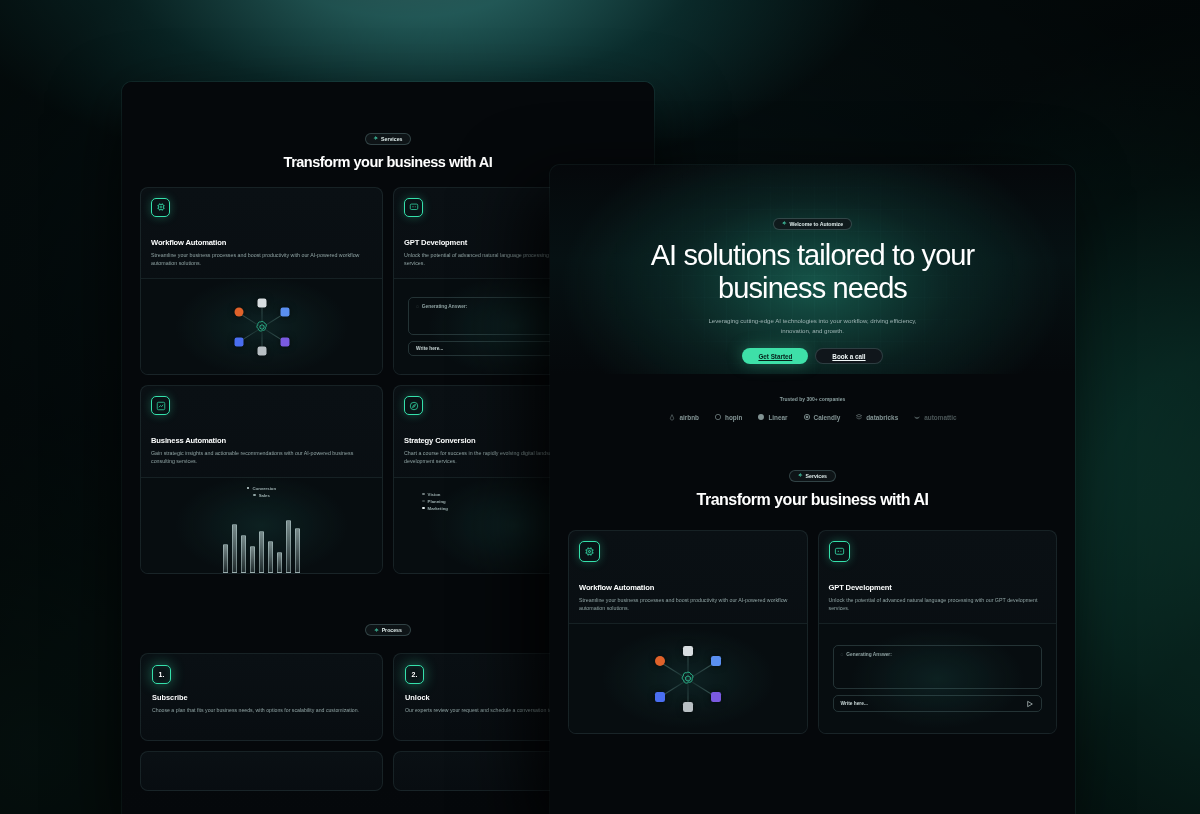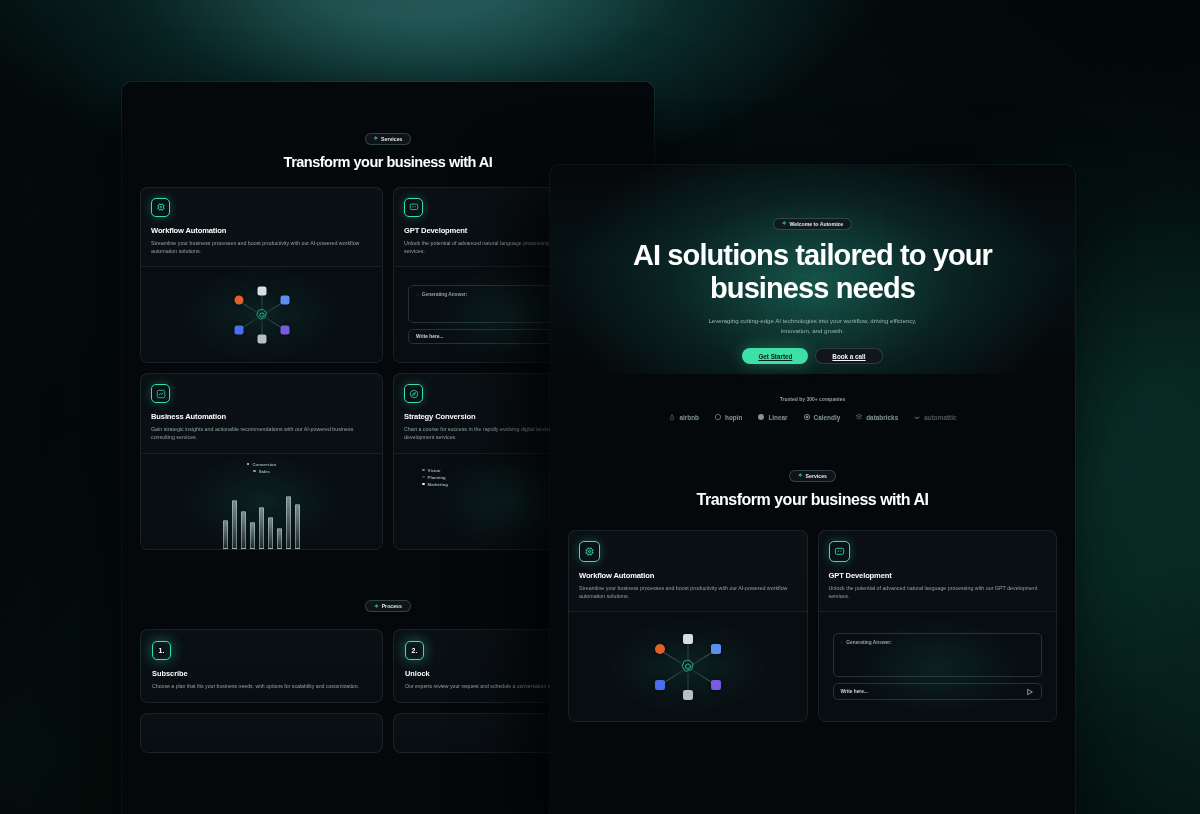--- a/index.html
+++ b/index.html
@@ -102,21 +102,21 @@
     display: inline-flex; align-items: center; gap: 3px;
     border: 1px solid rgba(150,200,200,0.26); border-radius: 30px;
     background: rgba(16,22,26,0.85);
     color: #dfeceb; font-weight: 600;
     padding: 2px 8px; font-size: 5.2px; white-space: nowrap;
   }
   .pill .sparkle { color: #49e3bb; font-size: 5.4px; line-height: 1; }
 
   .hero h1 {
     margin: 9px auto 6px; color: #ffffff;
-    font-size: 29px; line-height: 1.14; font-weight: 700;
+    font-size: 29px; line-height: 1.14; font-weight: 400;
     letter-spacing: -0.9px; max-width: 380px;
   }
   .hero p.sub {
     margin: 11px auto 0; color: #9fb4b4;
     font-size: 6.1px; line-height: 1.6; max-width: 230px; font-weight: 500;
   }
   .hero-cta { margin-top: 13px; display: flex; gap: 7px; justify-content: center; }
   .btn {
     display: inline-flex; align-items: center; justify-content: center;
     border-radius: 30px; height: 16px; padding: 0 16px;
@@ -150,21 +150,21 @@
   }
   .card-head { padding: 10px 10px 11px; }
   .icon-tile {
     width: 19px; height: 19px; border-radius: 5px;
     border: 1.4px solid #35e0ab;
     background: #091316;
     display: flex; align-items: center; justify-content: center;
     box-shadow: 0 0 10px rgba(53,224,171,0.30);
   }
   .icon-tile svg { display: block; }
-  .card h3 { margin-top: 9px; color: #fbfdfd; font-size: 7.6px; font-weight: 700; letter-spacing: -0.15px; }
+  .card h3 { margin-top: 21px; color: #fbfdfd; font-size: 7.6px; font-weight: 700; letter-spacing: -0.15px; }
   .card p { margin-top: 4px; color: #8fa3a3; font-size: 5.3px; line-height: 1.55; font-weight: 500; }
 
   .card-visual {
     border-top: 1px solid rgba(130,180,180,0.12);
     height: 96px; position: relative; overflow: hidden;
     background:
       radial-gradient(ellipse 120px 70px at 50% 50%, rgba(36,120,110,0.18) 0%, rgba(6,14,16,0) 72%),
       #070d10;
   }
   .card-visual:before{
@@ -217,21 +217,21 @@
     border:1px solid rgba(140,185,185,0.22); border-radius:5px; height:15px;
     padding:0 7px; display:flex; align-items:center; justify-content:space-between;
     color:#c9d7d7; font-size:4.8px; font-weight:600;
   }
 
   
   .proc-grid { margin-top: 17px; display:grid; grid-template-columns:1fr 1fr; gap:10px; text-align:left; }
   .proc-card {
     border:1px solid rgba(130,180,180,0.13); border-radius:8px;
     background: linear-gradient(180deg,#0a1014 0%, #080d11 100%);
-    padding: 11px 11px 12px;
+    padding: 11px 11px 26px;
   }
   .num-tile {
     width: 19px; height: 19px; border-radius: 5px;
     border: 1.6px solid #35e0ab; background:#0b1417;
     display:flex; align-items:center; justify-content:center;
     color:#ffffff; font-size:7px; font-weight:700;
     box-shadow: 0 0 14px rgba(53,224,171,0.45), inset 0 0 6px rgba(53,224,171,0.12);
   }
   .proc-card h3 { margin-top:9px; color:#fbfdfd; font-size:7.4px; font-weight:700; }
   .proc-card p { margin-top:4px; color:#8fa3a3; font-size:5.2px; line-height:1.55; font-weight:500; }

